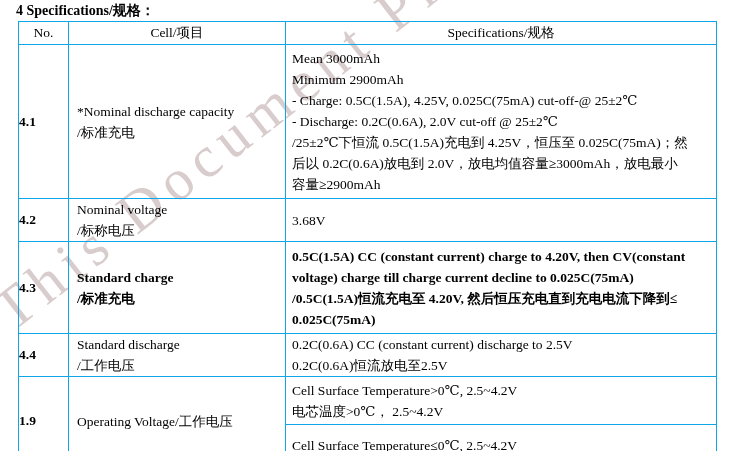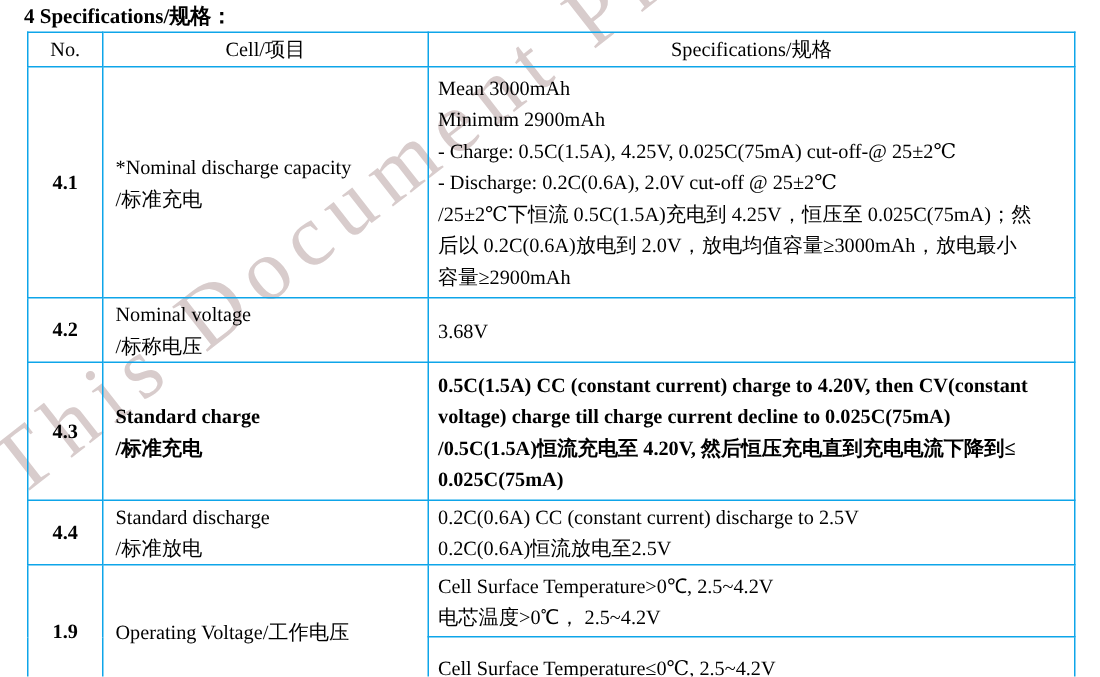--- a/index.html
+++ b/index.html
@@ -33,31 +33,31 @@
 
   .spec-table th, .spec-table td {
     border:1px solid #0ea5e9;
     font-size:13.5px; font-weight:normal;
     vertical-align:middle;
     overflow:hidden;
     background:transparent;
   }
   .spec-table th { text-align:center; height:23px; }
 
-  td.c-no   { padding-left:16px; font-weight:bold; }
+  td.c-no   { padding-left:0; font-weight:bold; }
   td.c-item { padding-left:8px; }
   td.c-spec { padding-left:6px; padding-right:4px; }
 
   .line { line-height:21px; white-space:nowrap; }
 
   tr.r1 td { height:154px; }
   tr.r2 td { height:41px; }
   tr.r3 td { height:92px;font-weight:bold; }
   tr.r4 td { height:42px; }
-  tr.r5a td { height:48px;font-family:Liberation Serif, serif; }
+  tr.r5a td { height:48px; }
   tr.r5b td { height:41px; }
 </style>
 </head>
 <body>
 
 <div class="watermark">This Document Pr</div>
 
 <div class="doc-title">4 Specifications/规格：</div>
 
 <table class="spec-table">
@@ -113,21 +113,21 @@
       <div class="line">voltage) charge till charge current decline to 0.025C(75mA)</div>
       <div class="line">/0.5C(1.5A)恒流充电至 4.20V, 然后恒压充电直到充电电流下降到≤</div>
       <div class="line">0.025C(75mA)</div>
     </td>
   </tr>
 
   <tr class="r4">
     <td class="c-no">4.4</td>
     <td class="c-item">
       <div class="line">Standard discharge</div>
-      <div class="line">/标准放电</div>
+      <div class="line">/工作电压</div>
     </td>
     <td class="c-spec">
       <div class="line">0.2C(0.6A) CC (constant current) discharge to 2.5V</div>
       <div class="line">0.2C(0.6A)恒流放电至2.5V</div>
     </td>
   </tr>
 
   <tr class="r5a">
     <td class="c-no" rowspan="2">1.9</td>
     <td class="c-item" rowspan="2">

